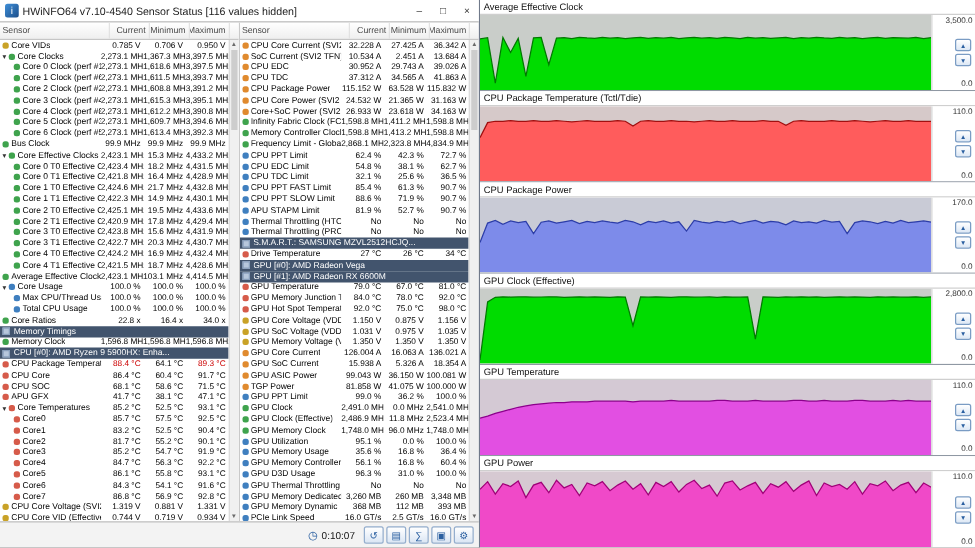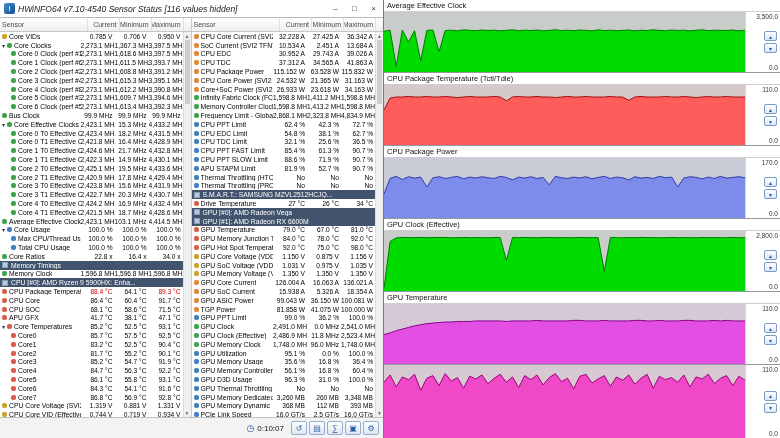--- a/index.html
+++ b/index.html
@@ -3,21 +3,21 @@
 <meta charset="utf-8">
 <style>
   html,body{margin:0;padding:0;background:#000;}
   body{width:780px;height:438px;overflow:hidden;font-family:"Liberation Sans",sans-serif;-webkit-font-smoothing:antialiased;}
   .app{display:flex;width:780px;height:438px;background:#fff;}
 
   
   .sensor-window{width:384px;height:438px;display:flex;flex-direction:column;background:#fff;border-right:1px solid #70798a;box-sizing:border-box;}
   .titlebar{height:17px;display:flex;align-items:center;background:#ffffff;border-bottom:1px solid #b9b9b9;flex:0 0 auto;}
   .app-ico{width:11px;height:11px;margin:0 3px 0 4px;background:linear-gradient(135deg,#3f8fd8,#1b4e8a);border-radius:2px;color:#fff;font-size:8px;line-height:11px;text-align:center;flex:0 0 auto;}
-  .title{flex:1;font-size:8.5px;color:#1a1a1a;white-space:nowrap;overflow:hidden;font-style:italic;}
+  .title{flex:1;font-size:8.5px;color:#1a1a1a;white-space:nowrap;overflow:hidden;}
   .winbtn{width:19px;height:16px;font-size:8px;color:#333;display:flex;align-items:center;justify-content:center;}
 
   .panels{flex:1;display:flex;overflow:hidden;}
   .panel{width:192px;display:flex;flex-direction:column;box-sizing:border-box;border-right:1px solid #c9c9c9;overflow:hidden;}
   .panel:last-child{border-right:none;}
   .colhdr{display:flex;height:13px;background:linear-gradient(#ffffff,#efefef);border-bottom:1px solid #c6c6c6;font-size:7px;color:#4a4a4a;flex:0 0 auto;padding-right:7px;}
   .ch{display:flex;align-items:center;padding:0 2px;border-right:1px solid #e2e2e2;box-sizing:border-box;white-space:nowrap;overflow:hidden;}
   .ch.sensor{flex:1;min-width:0;}
   .ch.v{width:32px;justify-content:flex-end;flex:0 0 auto;}
   .pbody{flex:1;display:flex;overflow:hidden;}
@@ -983,20 +983,21 @@
           <div class="gbtns">
             <div class="gbtn">▴</div>
             <div class="gbtn">▾</div>
           </div>
           <div class="gmin">0.0</div>
         </div>
       </div>
     </div>
 
     <div class="graph">
+      <div class="gtitle">GPU Power</div>
       <div class="gbody">
         <svg class="plot" viewBox="0 0 100 100" preserveAspectRatio="none" style="background: rgb(214, 201, 210);">
             <polygon points="0,100 0.00,23.64 1.69,13.64 3.39,30.00 5.08,16.36 6.78,20.00 8.47,12.73 10.17,34.55 11.86,18.18 13.56,14.55 15.25,28.18 16.95,11.82 18.64,21.82 20.34,17.27 22.03,31.82 23.73,15.45 25.42,19.09 27.12,13.64 28.81,25.45 30.51,18.18 32.20,12.73 33.90,23.64 35.59,16.36 37.29,30.91 38.98,14.55 40.68,20.00 42.37,13.64 44.07,27.27 45.76,17.27 47.46,11.82 49.15,22.73 50.85,18.18 52.54,32.73 54.24,15.45 55.93,12.73 57.63,24.55 59.32,19.09 61.02,14.55 62.71,29.09 64.41,16.36 66.10,20.91 67.80,13.64 69.49,26.36 71.19,18.18 72.88,12.73 74.58,31.82 76.27,15.45 77.97,20.00 79.66,17.27 81.36,23.64 83.05,13.64 84.75,30.00 86.44,16.36 88.14,19.09 89.83,12.73 91.53,25.45 93.22,18.18 94.92,14.55 96.61,28.18 98.31,15.45 100.00,20.91 100,100" fill="#f049c8"></polygon>
             <polyline points="0.00,23.64 1.69,13.64 3.39,30.00 5.08,16.36 6.78,20.00 8.47,12.73 10.17,34.55 11.86,18.18 13.56,14.55 15.25,28.18 16.95,11.82 18.64,21.82 20.34,17.27 22.03,31.82 23.73,15.45 25.42,19.09 27.12,13.64 28.81,25.45 30.51,18.18 32.20,12.73 33.90,23.64 35.59,16.36 37.29,30.91 38.98,14.55 40.68,20.00 42.37,13.64 44.07,27.27 45.76,17.27 47.46,11.82 49.15,22.73 50.85,18.18 52.54,32.73 54.24,15.45 55.93,12.73 57.63,24.55 59.32,19.09 61.02,14.55 62.71,29.09 64.41,16.36 66.10,20.91 67.80,13.64 69.49,26.36 71.19,18.18 72.88,12.73 74.58,31.82 76.27,15.45 77.97,20.00 79.66,17.27 81.36,23.64 83.05,13.64 84.75,30.00 86.44,16.36 88.14,19.09 89.83,12.73 91.53,25.45 93.22,18.18 94.92,14.55 96.61,28.18 98.31,15.45 100.00,20.91" fill="none" stroke="#a00078" stroke-width="1" vector-effect="non-scaling-stroke"></polyline>
           </svg>
         <div class="gutter">
           <div class="gmax">110.0</div>
           <div class="gbtns">
             <div class="gbtn">▴</div>
             <div class="gbtn">▾</div>

